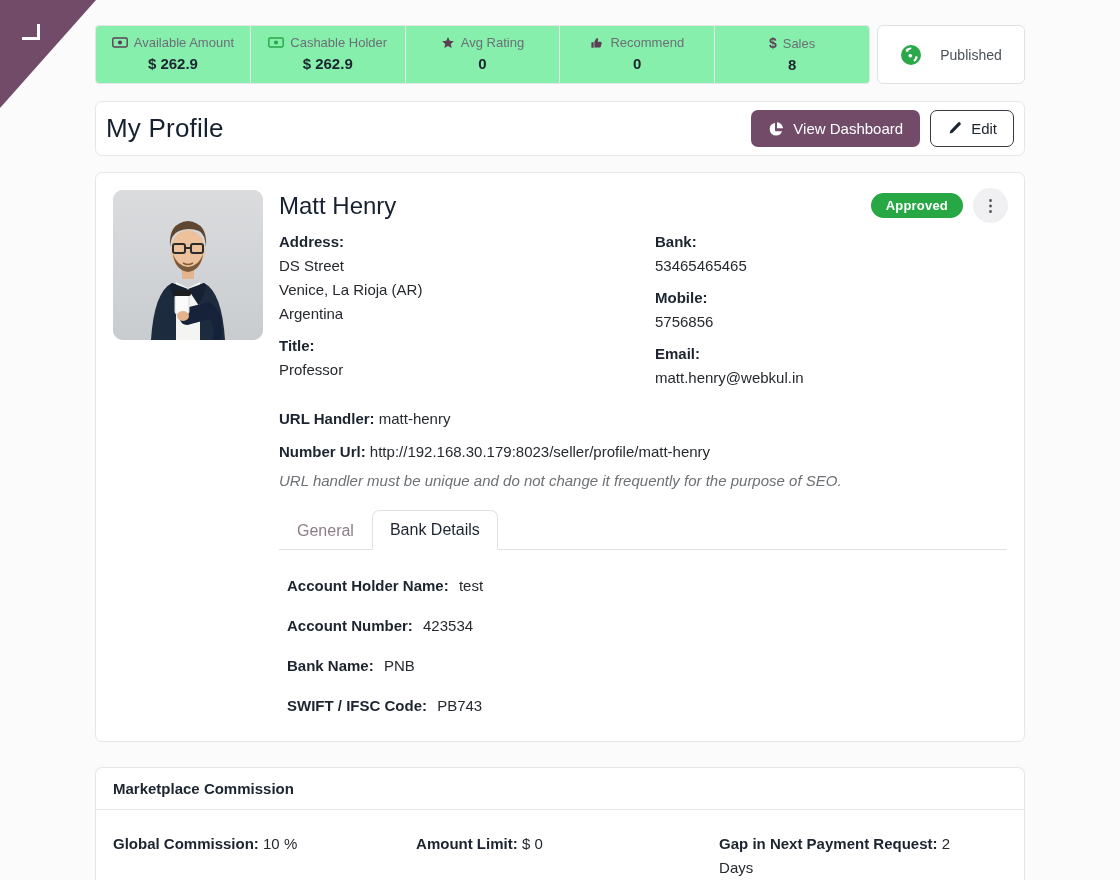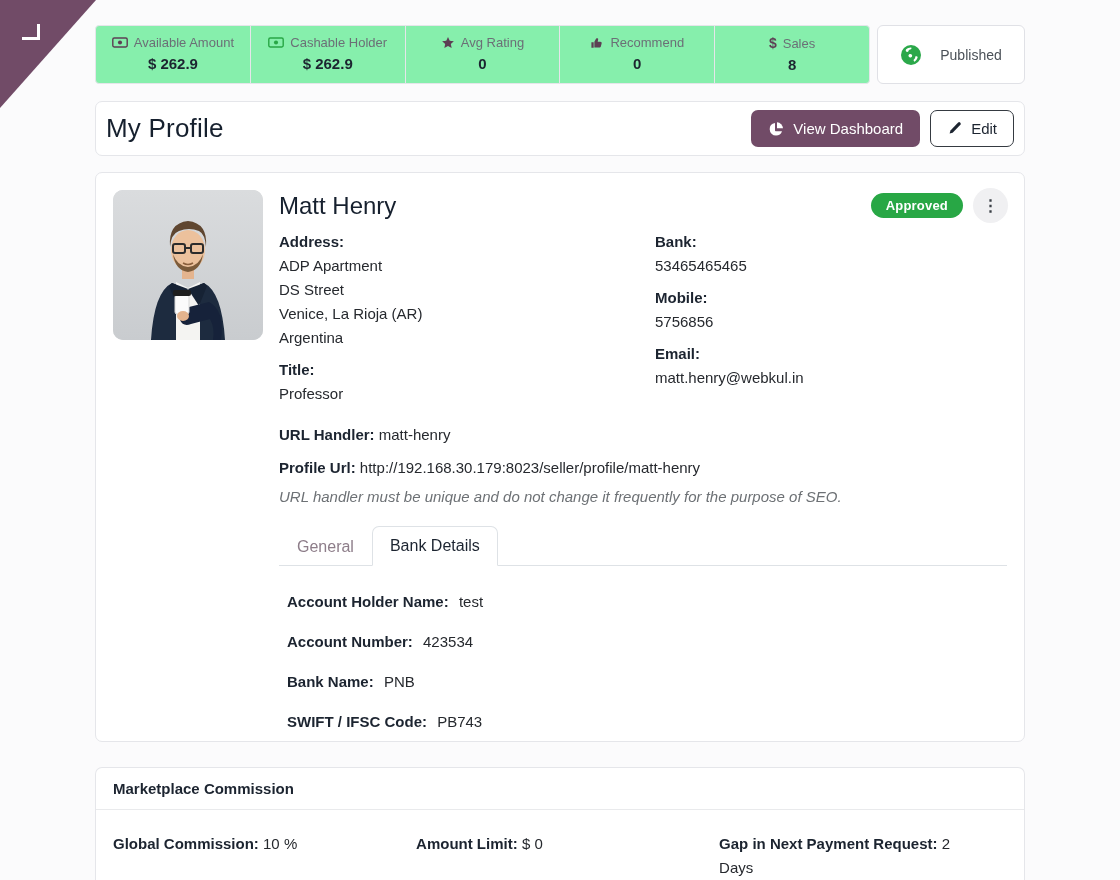--- a/index.html
+++ b/index.html
@@ -272,21 +272,20 @@
 
           <ellipse cx="70" cy="126" rx="6" ry="5" fill="#e4b48e"></ellipse>
         </svg>
       </div>
 
       <div class="info-left">
         <div class="person-name">Matt Henry</div>
 
         <div class="fld">
           <div class="lbl">Address:</div>
-          <span class="addr-line">ADP Apartment</span>
           <span class="addr-line">DS Street</span>
           <span class="addr-line">Venice, La Rioja (AR)</span>
           <span class="addr-line">Argentina</span>
         </div>
 
         <div class="fld">
           <div class="lbl">Title:</div>
           <div class="val">Professor</div>
         </div>
       </div>
@@ -306,21 +305,21 @@
         </div>
       </div>
     </div>
 
     <div style="margin-left:166px;">
       <div class="inline-fld">
         <span class="lbl">URL Handler:</span>
         <span class="val">matt-henry</span>
       </div>
       <div class="inline-fld">
-        <span class="lbl">Profile Url:</span>
+        <span class="lbl">Number Url:</span>
         <span class="val">http://192.168.30.179:8023/seller/profile/matt-henry</span>
       </div>
       <div class="seo-note">URL handler must be unique and do not change it frequently for the purpose of SEO.</div>
     </div>
 
     <div class="tabs-area">
       <div class="tab-nav">
         <button class="tab">General</button>
         <button class="tab active">Bank Details</button>
       </div>

